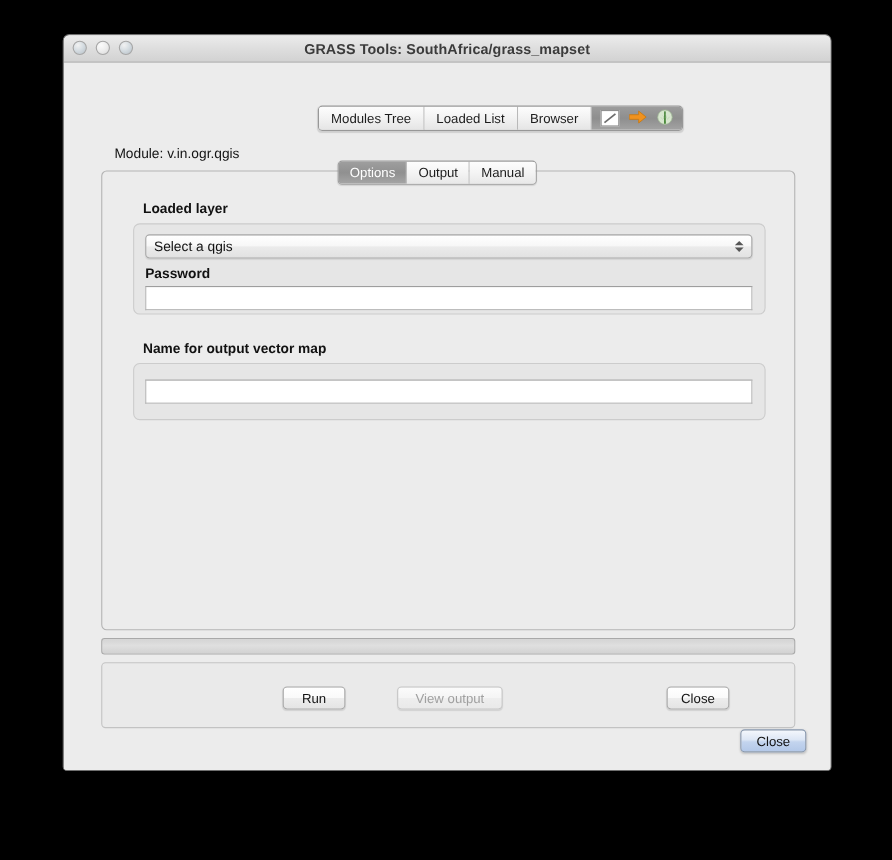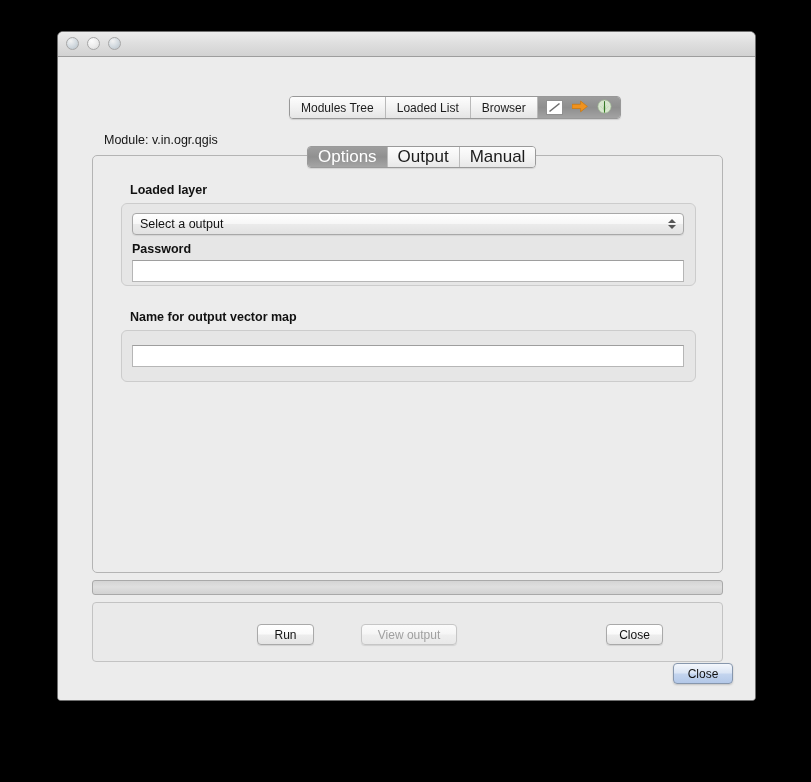--- a/index.html
+++ b/index.html
@@ -144,21 +144,21 @@
     border-radius: 4px;
     overflow: hidden;
     z-index: 4;
     box-shadow: 0 1px 1px rgba(0,0,0,0.10);
   }
   .mseg {
     display: flex;
     align-items: center;
     justify-content: center;
     padding: 0 10px;
-    font-size: 17px;
+    font-size: 12px;
     color: #1c1c1c;
     background: linear-gradient(to bottom, #fdfdfd 0%, #f4f4f4 50%, #e8e8e8 100%);
     border-right: 1px solid #bcbcbc;
     height: 100%;
     box-sizing: border-box;
     user-select: none;
   }
   .mseg:last-child { border-right: none; }
   .mseg.selected {
     background: linear-gradient(to bottom, #9e9e9e 0%, #909090 50%, #a5a5a5 100%);
@@ -308,20 +308,21 @@
 <div id="screen">
 
   <div class="window">
 
     <div class="titlebar">
       <div class="traffic">
         <div class="tl a"></div>
         <div class="tl b"></div>
         <div class="tl c"></div>
       </div>
+      <div class="title-text">GRASS Tools: SouthAfrica/grass_mapset</div>
     </div>
 
     <div class="window-body">
 
       <div class="top-tabs">
         <div class="seg">Modules Tree</div>
         <div class="seg">Loaded List</div>
         <div class="seg">Browser</div>
         <div class="seg icons selected">
           <span class="icon-box">
@@ -355,21 +356,21 @@
         <div class="mseg">Manual</div>
       </div>
 
       <div class="tab-panel">
 
         <div style="position:absolute; left:37px; top:27px;" class="section-label">Loaded layer</div>
 
         <div class="group-box" style="position:absolute; left:28px; top:47px; width:575px; height:83px;">
 
           <div class="combo" style="position:absolute; left:10px; top:9px; width:552px;">
-            <span class="combo-text">Select a output</span>
+            <span class="combo-text">Select a qgis</span>
             <span class="combo-steppers">
               <span class="st-up"></span>
               <span class="st-dn"></span>
             </span>
           </div>
 
           <div class="section-label" style="position:absolute; left:10px; top:38px;">Password</div>
 
           <div style="position:absolute; left:10px; top:56px; width:552px;">
             <input class="textfield" type="text" value="" placeholder="" style="">

